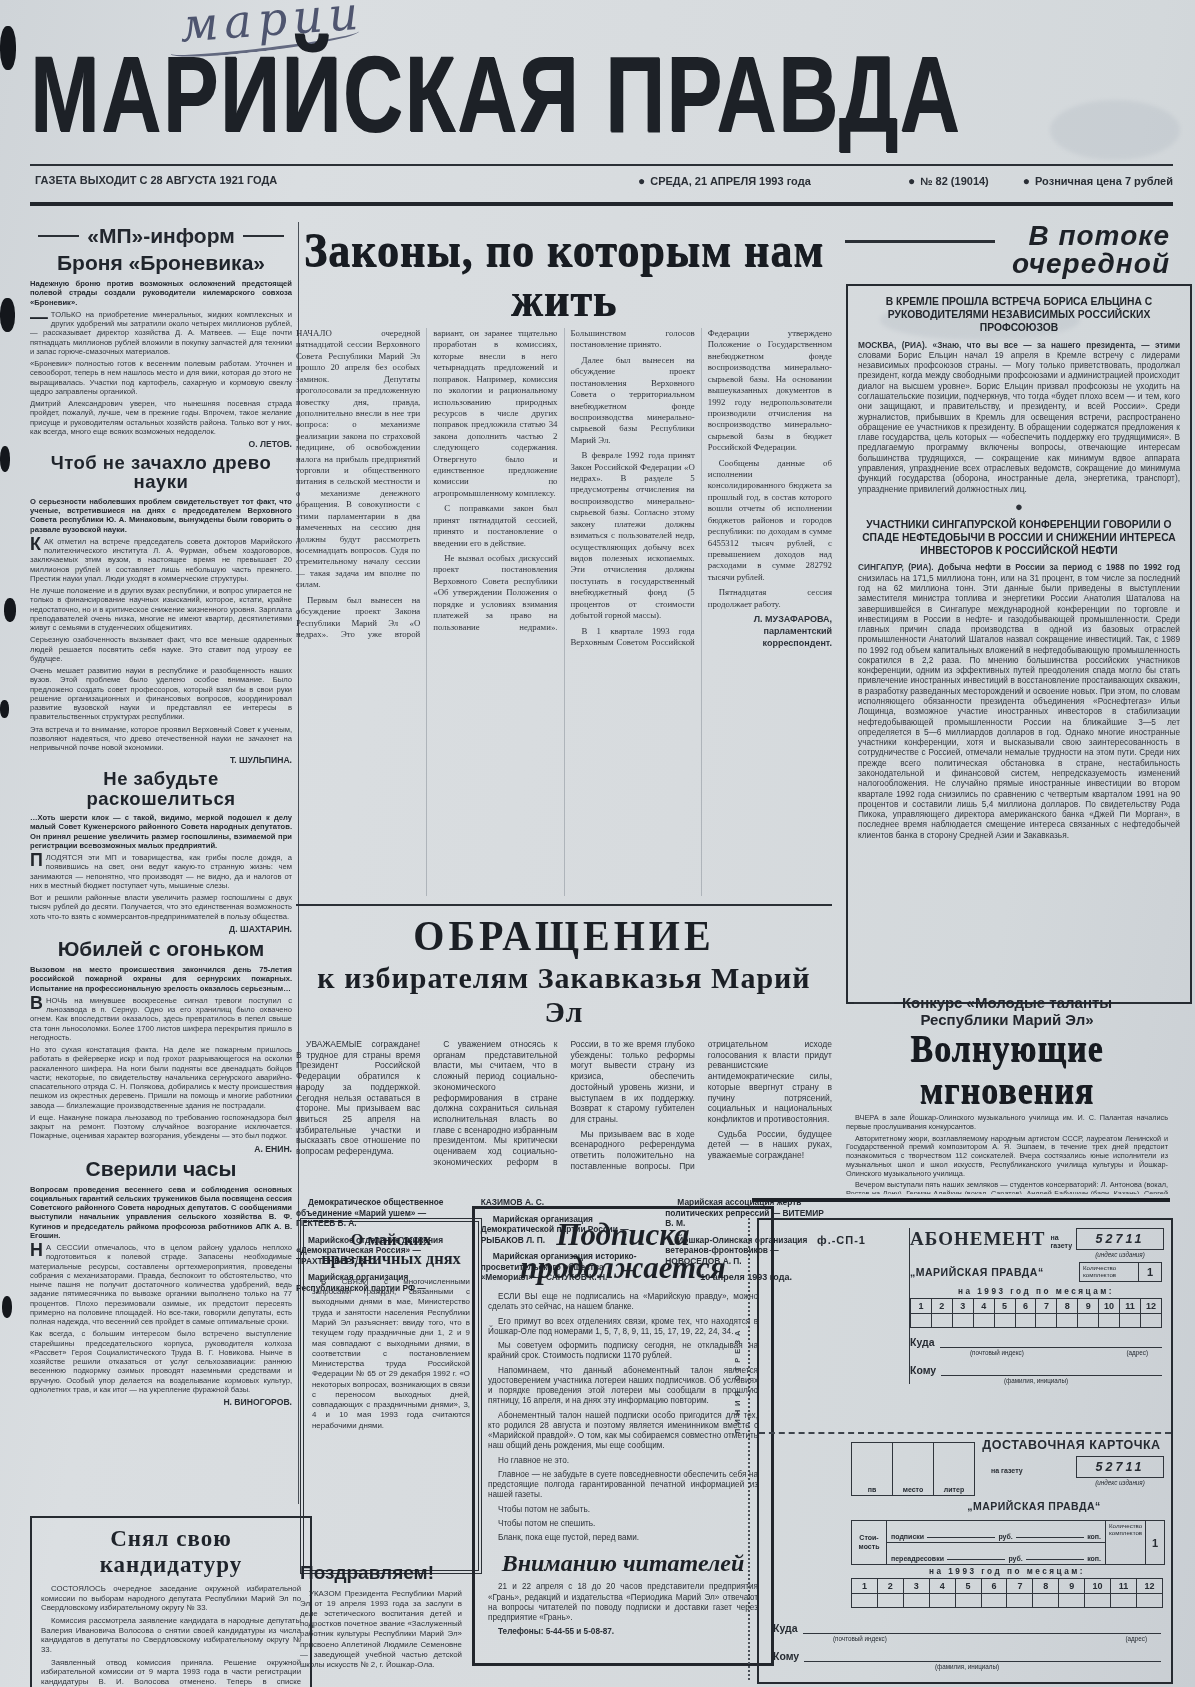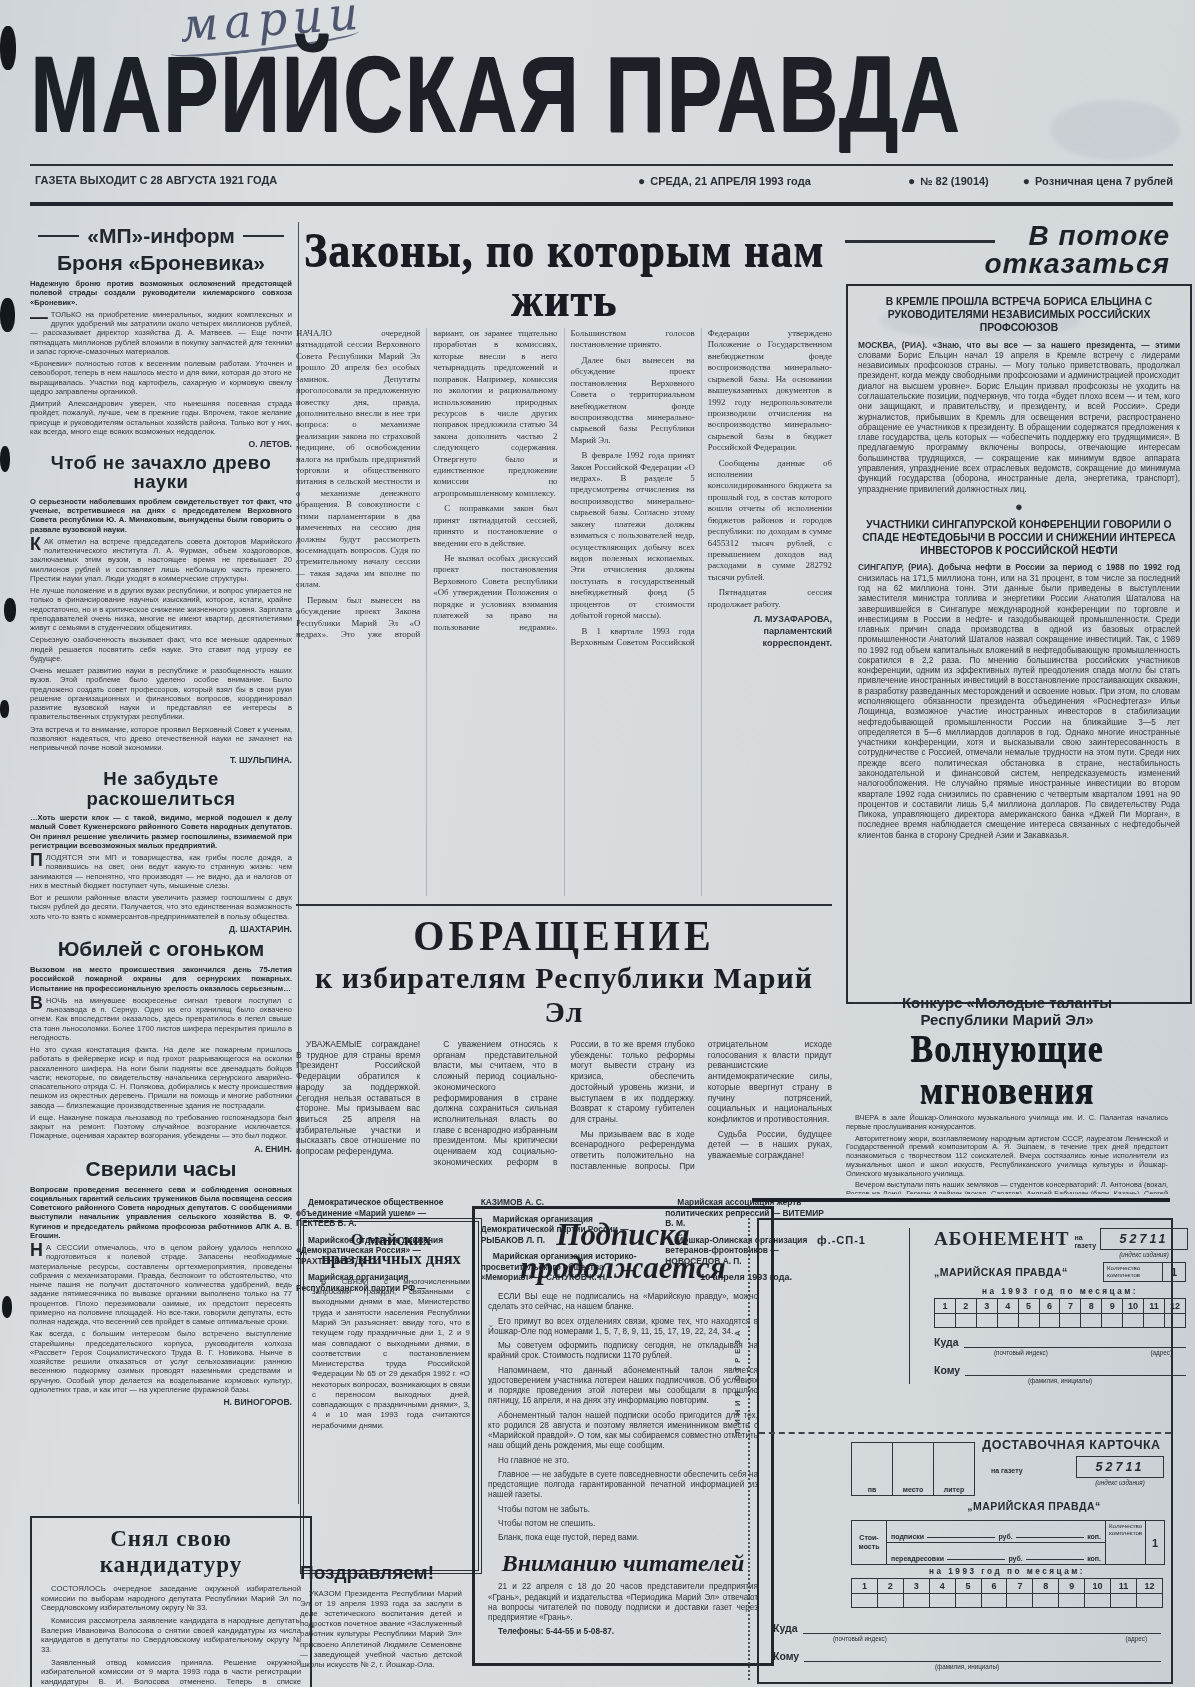--- a/index.html
+++ b/index.html
@@ -117,21 +117,21 @@
   .konkurs p{margin:0 0 3px;font-size:7.3px;line-height:1.2;text-indent:9px;}
   
   .form-toprule{position:absolute;left:752px;top:1198px;width:418px;height:4px;background:#1d2127;}
   .cutline{position:absolute;left:733px;top:1224px;height:210px;
     writing-mode:vertical-rl;transform:rotate(180deg);font-size:7.5px;font-weight:bold;
     letter-spacing:4px;color:#3a4047;text-transform:uppercase;}
   .cut-dots{position:absolute;left:748px;top:1218px;height:462px;border-left:2px dotted #4a5058;}
   .form-box{position:absolute;left:757px;top:1218px;width:412px;height:462px;
     border:2px solid #262b31;font-family:"Liberation Sans",sans-serif;color:#262b32;}
   .fsp{position:absolute;left:58px;top:14px;font-size:11px;font-weight:bold;letter-spacing:1px;}
-  .abon{position:absolute;left:150px;top:8px;width:252px;border-left:1.5px solid #30353c;padding-left:24px;}
+  .abon{position:absolute;left:150px;top:8px;width:252px;border-left:1.5px solid #30353c;padding-left:0;}
   .abon-row1{display:flex;align-items:flex-start;}
   .abon-word{font-family:"Liberation Serif",serif;font-weight:bold;font-size:19px;letter-spacing:1px;}
   .na-gaz{font-size:7px;font-weight:bold;margin:6px 4px 0 5px;line-height:1.1;}
   .idx-wrap{margin-left:auto;text-align:center;font-style:italic;}
   .idx-box{border:1.5px solid #30353c;width:86px;height:20px;display:flex;align-items:center;
     justify-content:center;font-size:12.5px;font-weight:bold;letter-spacing:3px;}
   .idx-label{font-size:6.3px;margin-top:1px;}
   .abon-row2{display:flex;align-items:center;margin-top:4px;}
   .paper-name{font-weight:bold;font-size:10.5px;letter-spacing:.5px;}
   .qty-box{margin-left:auto;display:flex;border:1.5px solid #30353c;}
@@ -282,21 +282,21 @@
       <p class="byline">
         <span>Л. МУЗАФАРОВА,</span><br>
         <span>парламентский корреспондент.</span>
       </p>
     </div>
 
     <hr class="center-divider">
 
     <div>
       <div class="obr-title1">ОБРАЩЕНИЕ</div>
-      <div class="obr-title2">к избирателям Республики Марий Эл</div>
+      <div class="obr-title2">к избирателям Закавказья Марий Эл</div>
       <div class="obr-body just">
         <p>УВАЖАЕМЫЕ сограждане! В трудное для страны время Президент Российской Федерации обратился к народу за поддержкой. Сегодня нельзя оставаться в стороне. Мы призываем вас явиться 25 апреля на избирательные участки и высказать свое отношение по вопросам референдума.</p>
         <p>С уважением относясь к органам представительной власти, мы считаем, что в сложный период социально-экономического реформирования в стране должна сохраниться сильная исполнительная власть во главе с всенародно избранным президентом. Мы критически оцениваем ход социально-экономических реформ в России, в то же время глубоко убеждены: только реформы могут вывести страну из кризиса, обеспечить достойный уровень жизни, и выступаем в их поддержку. Возврат к старому губителен для страны.</p>
         <p>Мы призываем вас в ходе всенародного референдума ответить положительно на поставленные вопросы. При отрицательном исходе голосования к власти придут реваншистские антидемократические силы, которые ввергнут страну в пучину потрясений, социальных и национальных конфликтов и противостояния.</p>
         <p>Судьба России, будущее детей — в наших руках, уважаемые сограждане!</p>
       </div>
       <div class="obr-sigs">
         <p>Демократическое общественное объединение «Марий ушем» — ПЕКТЕЕВ В. А.</p>
         <p>Марийское отделение движения «Демократическая Россия» — ТРАХТЕНБЕРГ В. С.</p>
         <p>Марийская организация Республиканской партии РФ — КАЗИМОВ А. С.</p>
@@ -335,21 +335,21 @@
     <p>Чтобы потом не спешить.</p>
     <p>Бланк, пока еще пустой, перед вами.</p>
     <div class="vnim-title">Вниманию читателей</div>
     <p class="just">21 и 22 апреля с 18 до 20 часов представители предприятия «Грань», редакций и издательства «Периодика Марий Эл» отвечают на вопросы читателей по поводу подписки и доставки газет через предприятие «Грань».</p>
     <p class="phones">Телефоны: 5-44-55 и 5-08-87.</p>
   </div>
 
   <div class="potok-line"></div>
   <div class="potok-header">
     <span>В потоке</span><br>
-    <span>отказаться</span>
+    <span>очередной</span>
   </div>
 
   <div class="news-box">
     <div class="news-title">В КРЕМЛЕ ПРОШЛА ВСТРЕЧА БОРИСА ЕЛЬЦИНА С РУКОВОДИТЕЛЯМИ НЕЗАВИСИМЫХ РОССИЙСКИХ ПРОФСОЮЗОВ</div>
     <div class="news-body just">
       <p class="first">МОСКВА, (РИА). «Знаю, что вы все — за нашего президента, — этими словами Борис Ельцин начал 19 апреля в Кремле встречу с лидерами независимых профсоюзов страны. — Могу только приветствовать, продолжал президент, когда между свободными профсоюзами и администрацией происходит диалог на высшем уровне». Борис Ельцин призвал профсоюзы не уходить на соглашательские позиции, подчеркнув, что тогда «будет плохо всем — и тем, кого они защищают, и правительству, и президенту, и всей России». Среди журналистов, прибывших в Кремль для освещения встречи, распространено обращение ее участников к президенту. В обращении содержатся предложения к главе государства, цель которых — «обеспечить поддержку его трудящимися». В предлагаемую программу включены вопросы, отвечающие интересам большинства трудящихся, — сокращение как минимум вдвое аппарата управления, упразднение всех отраслевых ведомств, сокращение до минимума функций государства (оборона, иностранные дела, энергетика, транспорт), упразднение привилегий должностных лиц.</p>
     </div>
     <div class="news-div">●</div>
     <div class="news-title">УЧАСТНИКИ СИНГАПУРСКОЙ КОНФЕРЕНЦИИ ГОВОРИЛИ О СПАДЕ НЕФТЕДОБЫЧИ В РОССИИ И СНИЖЕНИИ ИНТЕРЕСА ИНВЕСТОРОВ К РОССИЙСКОЙ НЕФТИ</div>
     <div class="news-body just">

